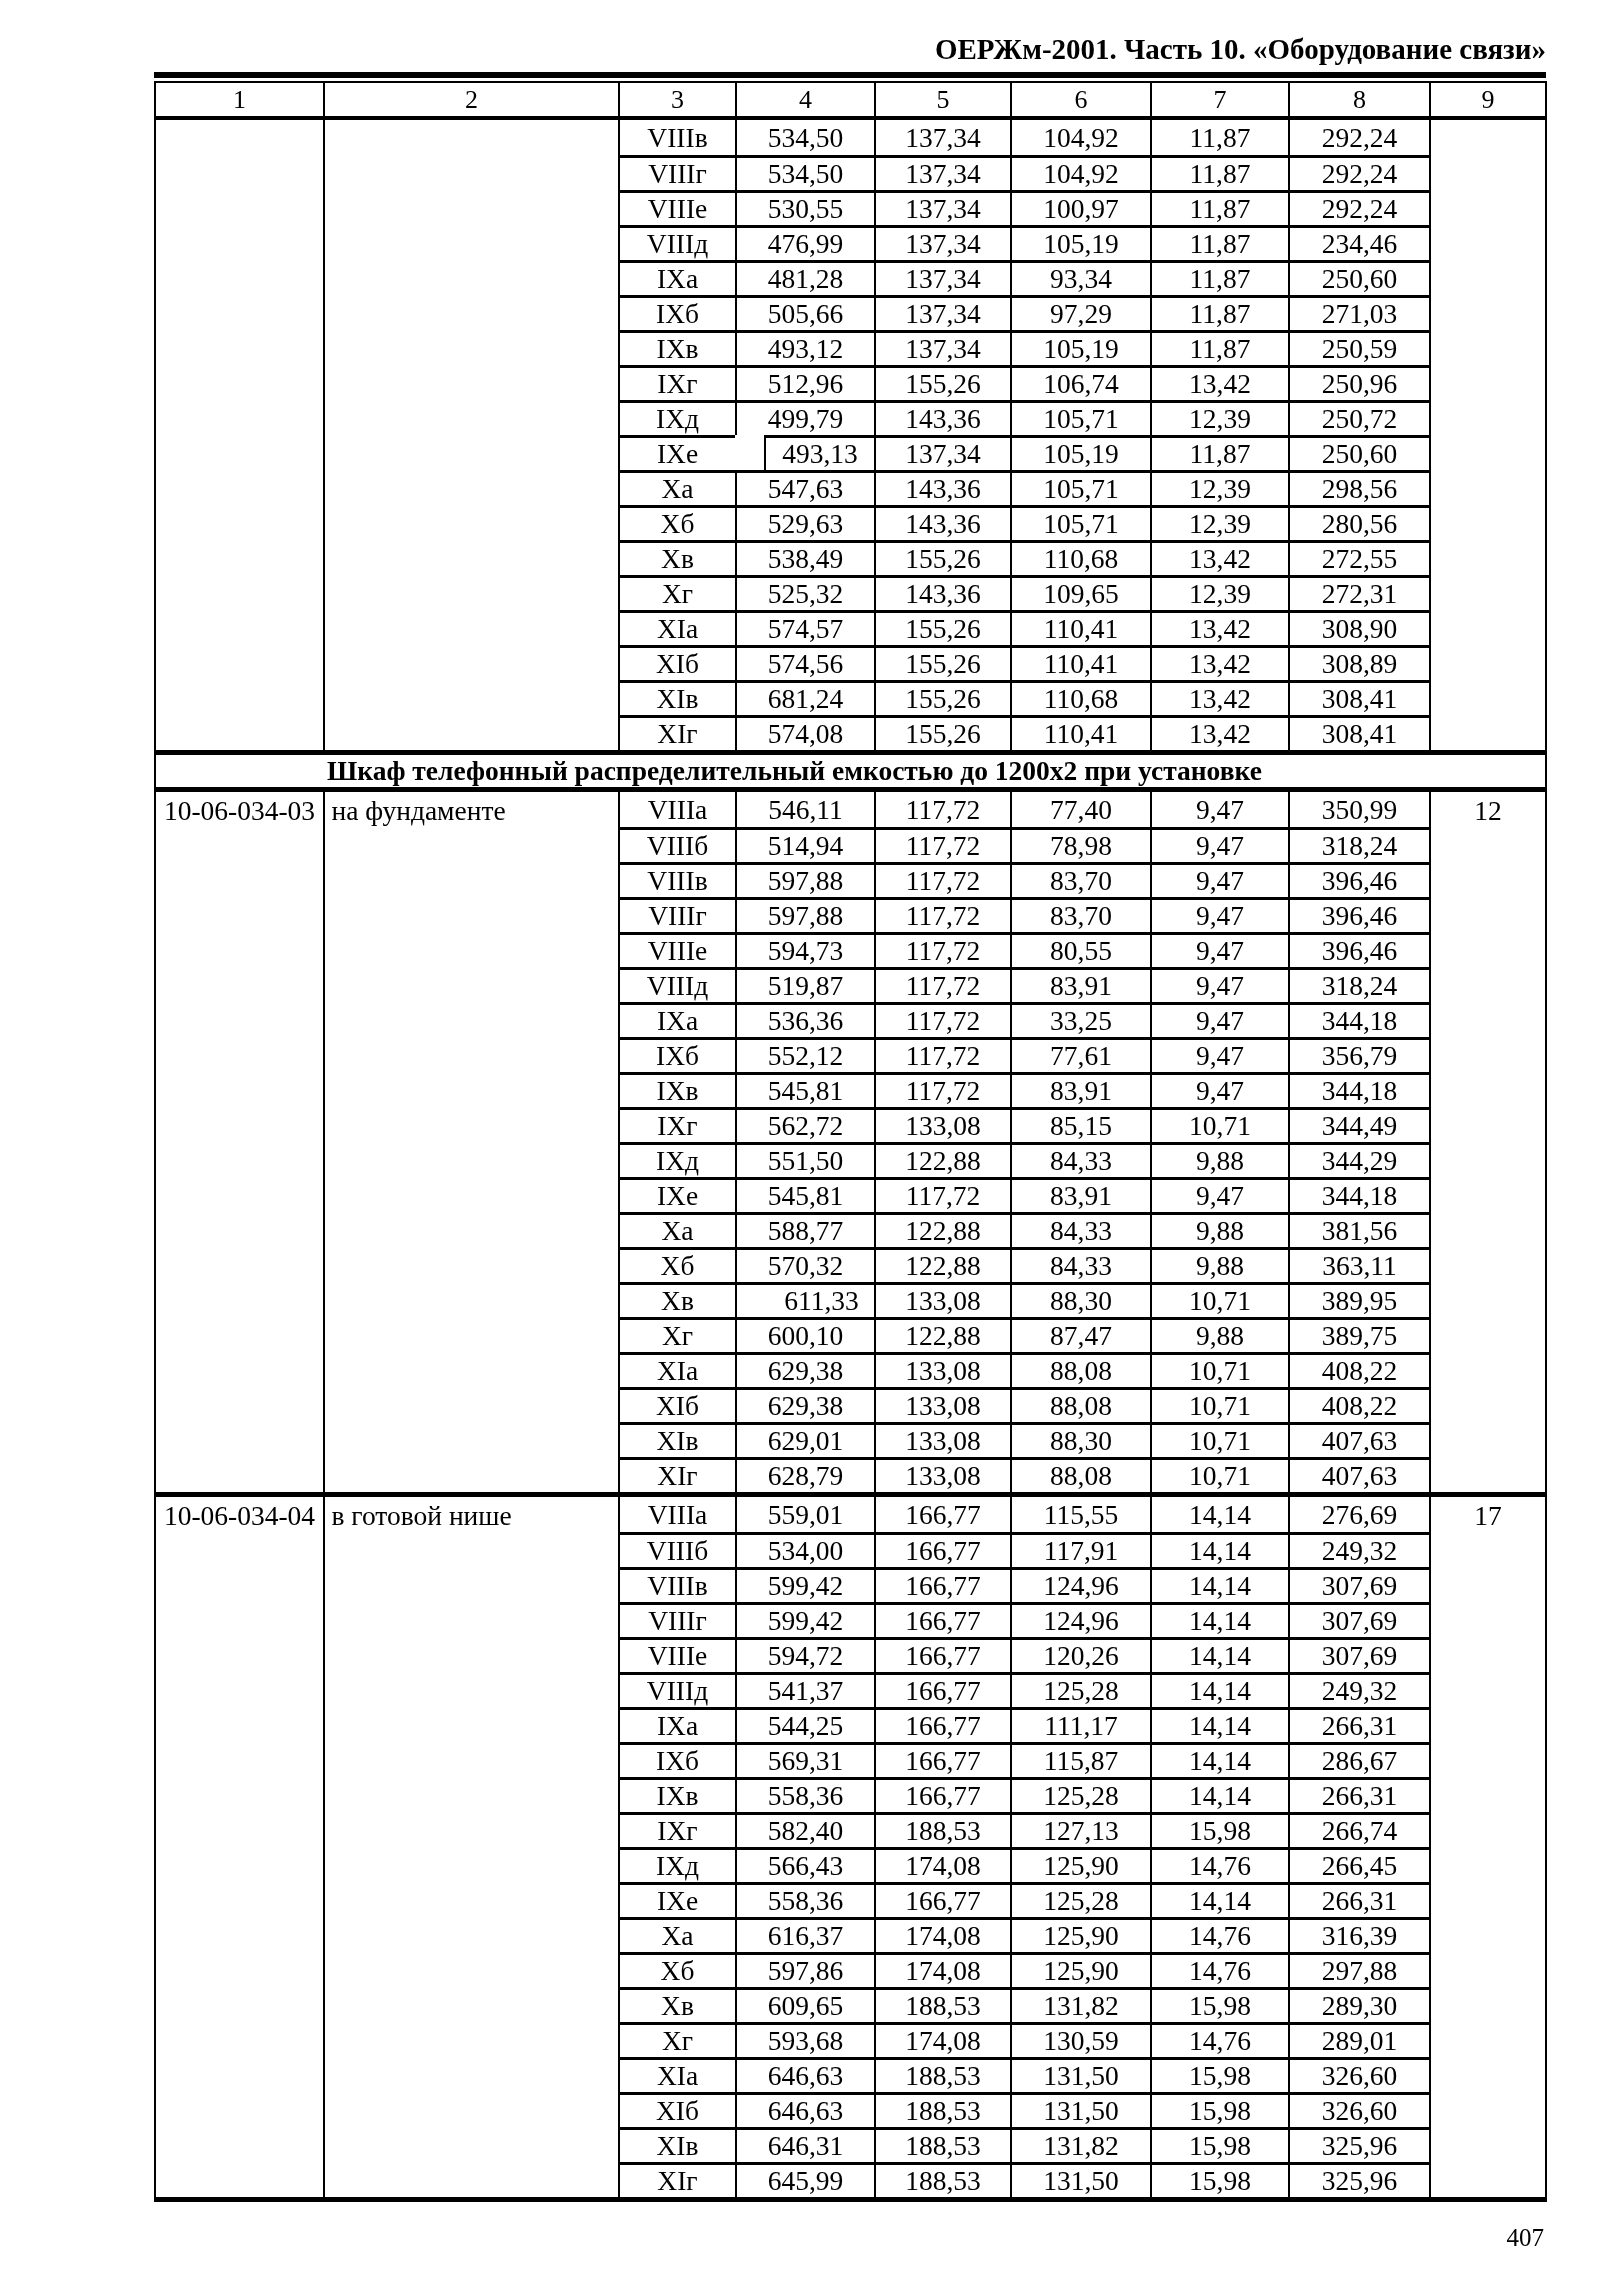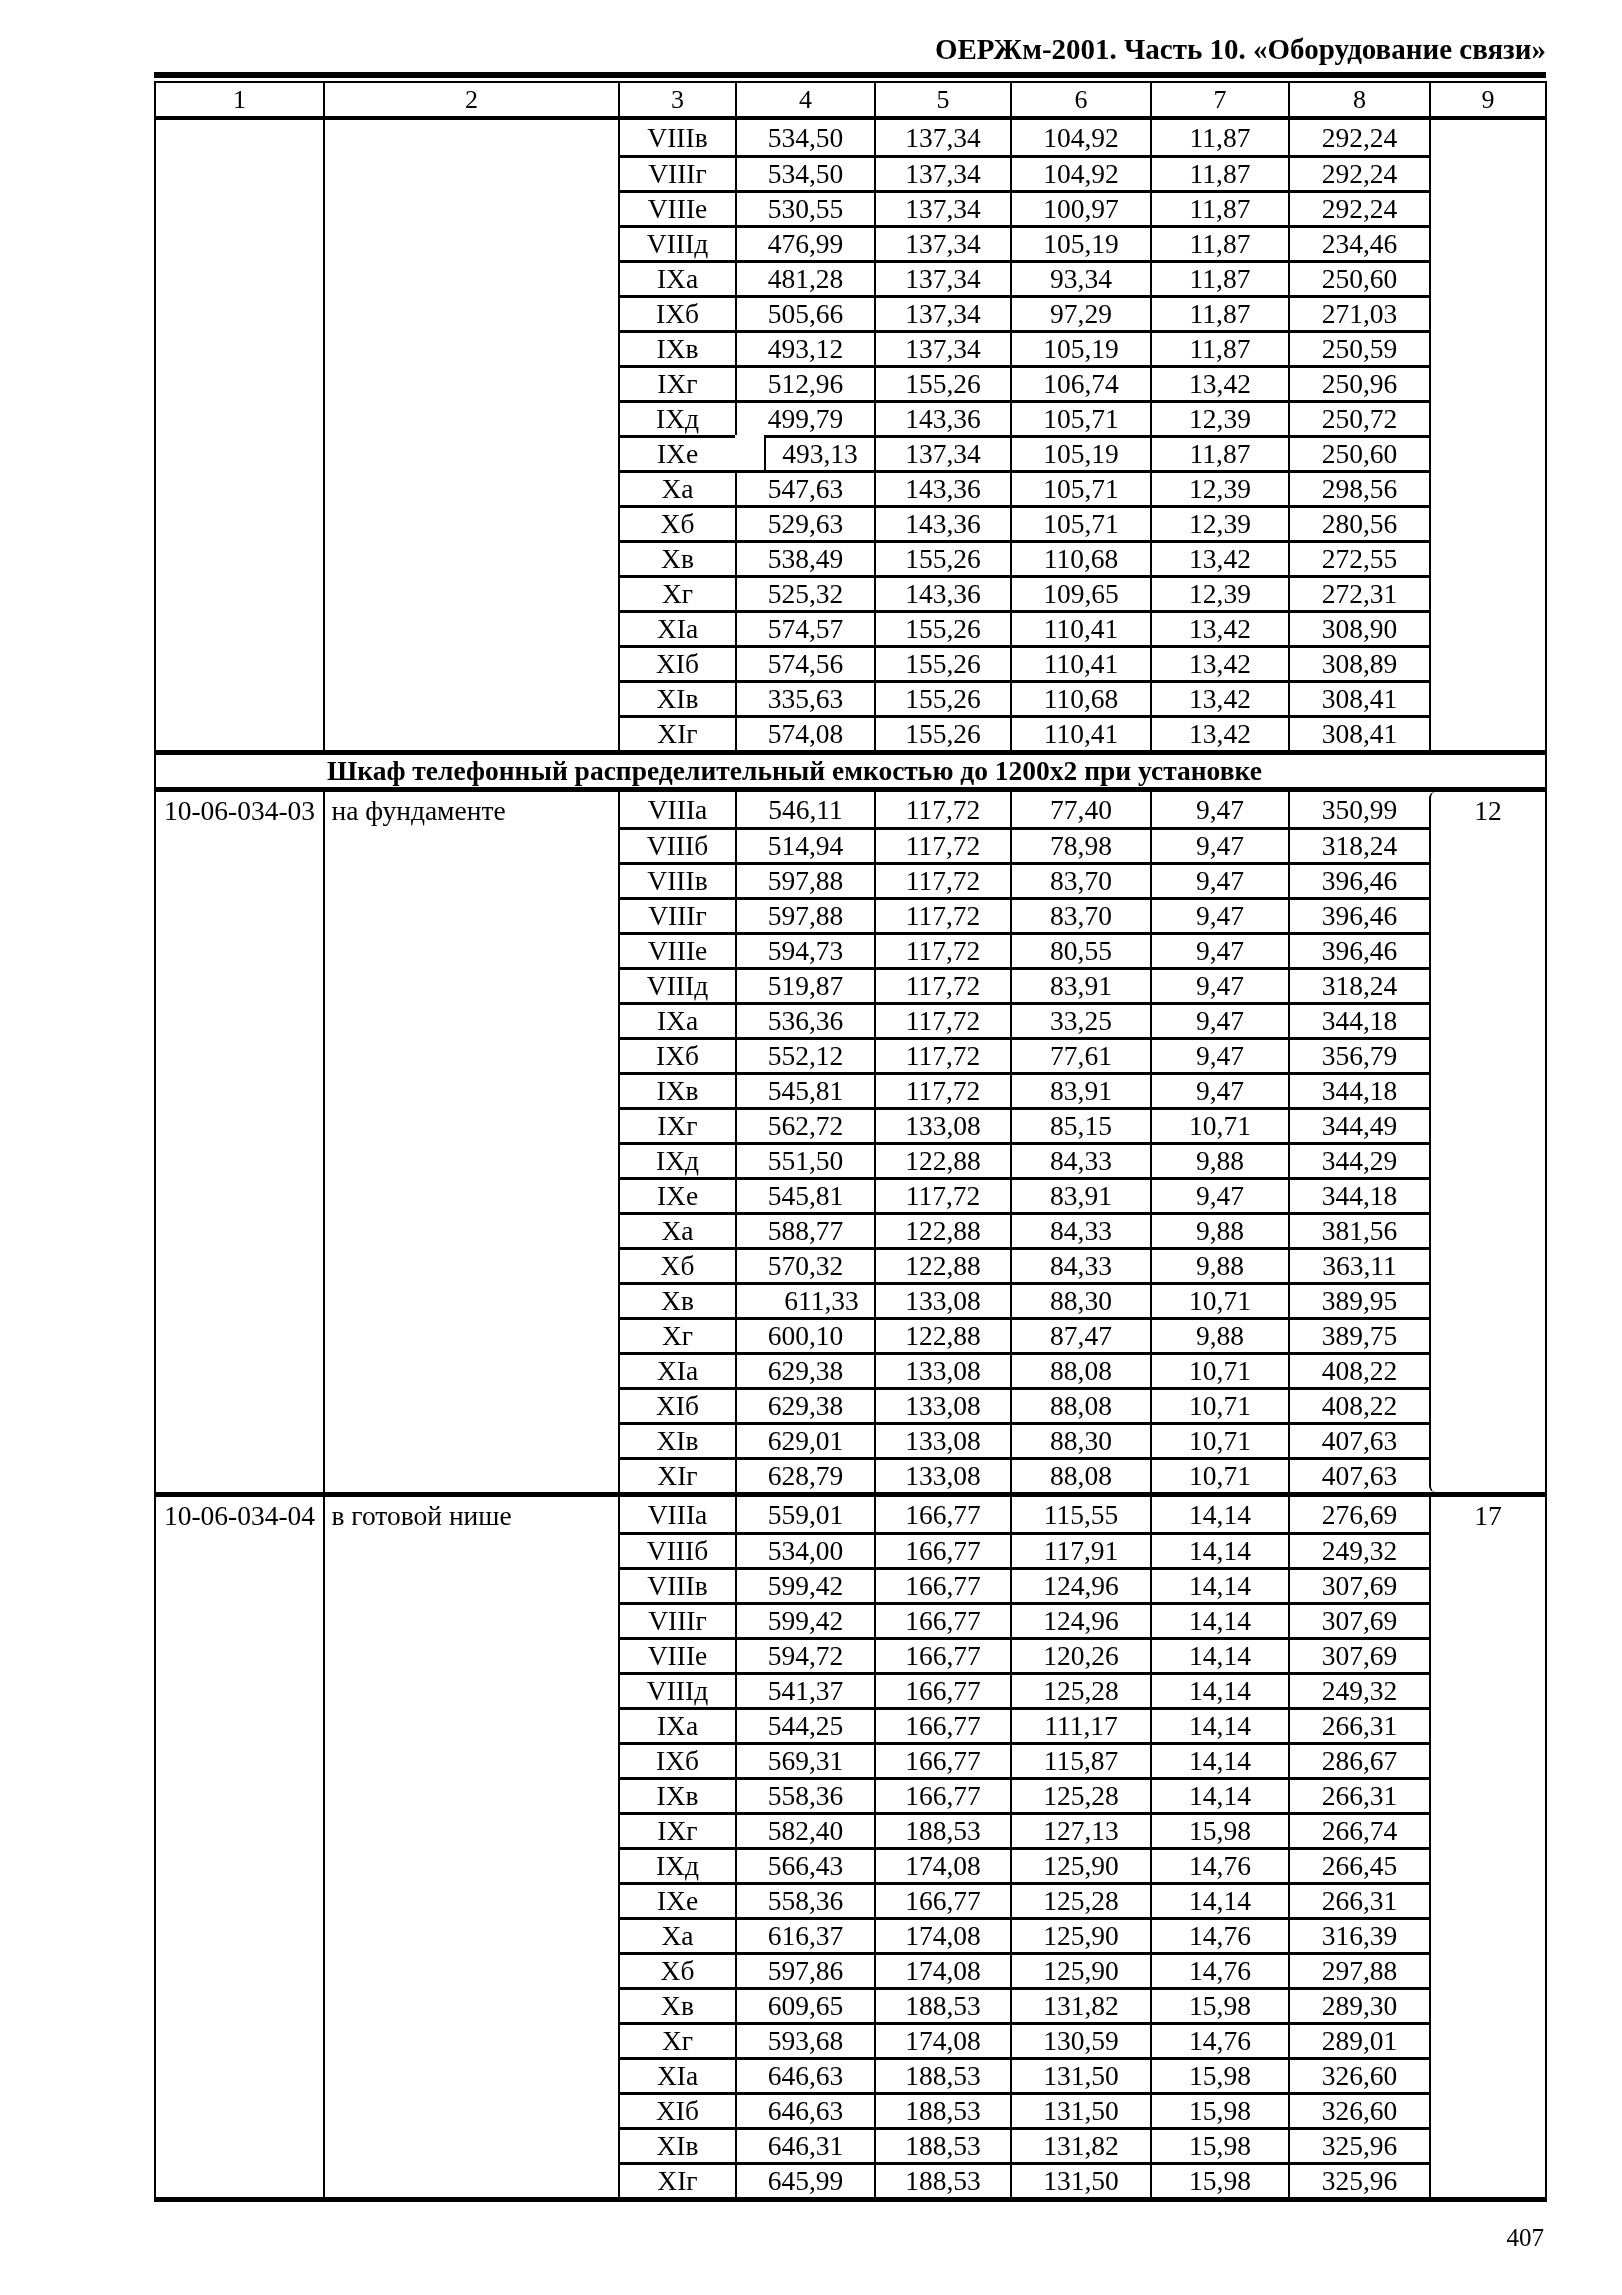--- a/index.html
+++ b/index.html
@@ -158,37 +158,37 @@
           <div class="dc bl bt" style="grid-area: 15 / 6;">110,41</div>
           <div class="dc bl bt" style="grid-area: 15 / 7;">13,42</div>
           <div class="dc bl bt" style="grid-area: 15 / 8;">308,90</div>
           <div class="dc bl bt" style="grid-area: 16 / 3;">XIб</div>
           <div class="dc bl bt" style="grid-area: 16 / 4;">574,56</div>
           <div class="dc bl bt" style="grid-area: 16 / 5;">155,26</div>
           <div class="dc bl bt" style="grid-area: 16 / 6;">110,41</div>
           <div class="dc bl bt" style="grid-area: 16 / 7;">13,42</div>
           <div class="dc bl bt" style="grid-area: 16 / 8;">308,89</div>
           <div class="dc bl bt" style="grid-area: 17 / 3;">XIв</div>
-          <div class="dc bl bt" style="grid-area: 17 / 4;">335,63</div>
+          <div class="dc bl bt" style="grid-area: 17 / 4;">681,24</div>
           <div class="dc bl bt" style="grid-area: 17 / 5;">155,26</div>
           <div class="dc bl bt" style="grid-area: 17 / 6;">110,68</div>
           <div class="dc bl bt" style="grid-area: 17 / 7;">13,42</div>
           <div class="dc bl bt" style="grid-area: 17 / 8;">308,41</div>
           <div class="dc bl bt" style="grid-area: 18 / 3;">XIг</div>
           <div class="dc bl bt" style="grid-area: 18 / 4;">574,08</div>
           <div class="dc bl bt" style="grid-area: 18 / 5;">155,26</div>
           <div class="dc bl bt" style="grid-area: 18 / 6;">110,41</div>
           <div class="dc bl bt" style="grid-area: 18 / 7;">13,42</div>
           <div class="dc bl bt" style="grid-area: 18 / 8;">308,41</div>
         </div>
         <div class="ghead boundary">Шкаф телефонный распределительный емкостью до 1200х2 при установке</div>
         <div class="grid sec boundary" style="grid-template-rows: repeat(20, 35px);">
           <div class="mc code" style="grid-area: 1 / 1 / span 20;">10-06-034-03</div>
           <div class="mc desc bl" style="grid-area: 1 / 2 / span 20;">на фундаменте</div>
-          <div class="mc qty bl" style="grid-area: 1 / 9 / span 20; border-radius: 6px;">12</div>
+          <div class="mc qty bl" style="grid-area: 1 / 9 / span 20;">12</div>
           <div class="dc bl" style="grid-area: 1 / 3;">VIIIа</div>
           <div class="dc bl" style="grid-area: 1 / 4;">546,11</div>
           <div class="dc bl" style="grid-area: 1 / 5;">117,72</div>
           <div class="dc bl" style="grid-area: 1 / 6;">77,40</div>
           <div class="dc bl" style="grid-area: 1 / 7;">9,47</div>
           <div class="dc bl" style="grid-area: 1 / 8;">350,99</div>
           <div class="dc bl bt" style="grid-area: 2 / 3;">VIIIб</div>
           <div class="dc bl bt" style="grid-area: 2 / 4;">514,94</div>
           <div class="dc bl bt" style="grid-area: 2 / 5;">117,72</div>
           <div class="dc bl bt" style="grid-area: 2 / 6;">78,98</div>

